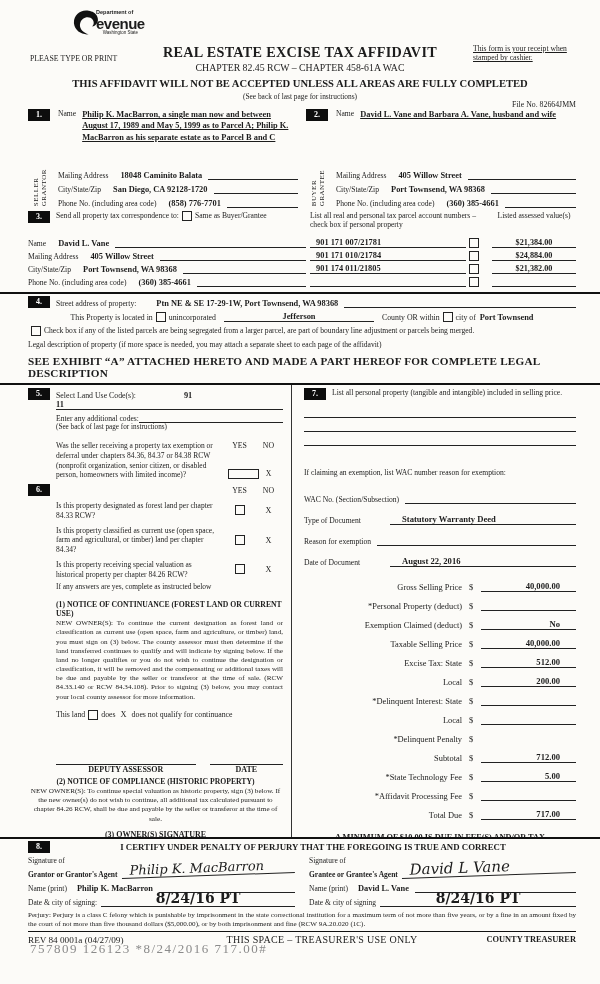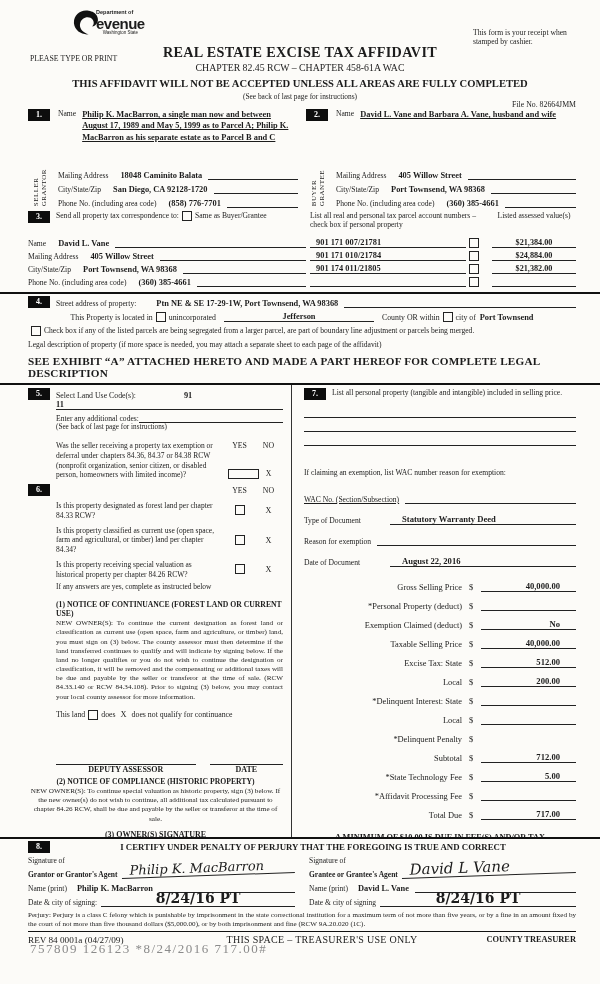--- a/index.html
+++ b/index.html
@@ -17,21 +17,21 @@
   .hdr{position:relative;height:108px;}
   .logo{position:absolute;left:72px;top:10px;display:flex;align-items:flex-start;}
   .logo svg{width:30px;height:26px;}
   .logo-txt{margin-left:-6px;line-height:1;}
   .logo-dept{font-family:"Liberation Sans",sans-serif;font-size:5.5px;font-weight:bold;}
   .logo-name{font-family:"Liberation Sans",sans-serif;font-size:15px;font-weight:bold;letter-spacing:-0.5px;}
   .logo-state{font-family:"Liberation Sans",sans-serif;font-size:4.5px;text-align:center;}
   .please{position:absolute;left:30px;top:54px;font-size:7.8px;}
   .title{position:absolute;left:120px;right:120px;top:44px;text-align:center;font-size:14.2px;font-weight:bold;letter-spacing:0.3px;}
   .subtitle{position:absolute;left:120px;right:120px;top:62px;text-align:center;font-size:9.8px;}
-  .receipt{position:absolute;right:22px;top:28px;width:105px;font-size:7.6px;line-height:1.25;}
+  .receipt{position:absolute;right:22px;top:44px;width:105px;font-size:7.6px;line-height:1.25;text-decoration:underline;}
   .warn{position:absolute;left:0;right:0;top:78px;text-align:center;font-size:10.6px;font-weight:bold;}
   .seeback{position:absolute;left:0;right:0;top:92px;text-align:center;font-size:7.4px;}
   .fileno{position:absolute;right:24px;top:100px;font-size:7.8px;}
   .subhdr{display:flex;justify-content:space-between;padding:0 24px 1px 88px;font-size:7.6px;align-items:flex-end;}
   
   .parties{display:flex;padding:1px 24px 0 28px;}
   .party{flex:1;display:flex;}
   .party-left{width:24px;display:flex;flex-direction:column;justify-content:space-between;flex:none;}
   .vwrap{display:flex;justify-content:center;padding-bottom:2px;}
   .vwrap span{writing-mode:vertical-rl;transform:rotate(180deg);font-size:7px;letter-spacing:0.5px;}
@@ -389,21 +389,21 @@
         <span class="numbox">7.</span>
         <div class="s7txt">List all personal property (tangible and intangible) included in selling price.</div>
       </div>
       <div class="ppline" style="margin-top:4px;"></div>
       <div class="ppline"></div>
       <div class="ppline"></div>
 
       <div class="claiming">If claiming an exemption, list WAC number reason for exemption:</div>
 
       <div class="wacrow">
-        <span style="padding-right:6px;text-decoration:underline;">WAC No. (Section/Subsection)</span>
+        <span style="padding-right:6px;">WAC No. (Section/Subsection)</span>
         <span class="fill"></span>
       </div>
       <div class="wacrow" style="margin-top:8px;">
         <span style="width:86px;flex:none;">Type of Document</span>
         <span class="docval">Statutory Warranty Deed</span>
       </div>
       <div class="wacrow" style="margin-top:8px;">
         <span style="padding-right:6px;">Reason for exemption</span>
         <span class="fill"></span>
       </div>

